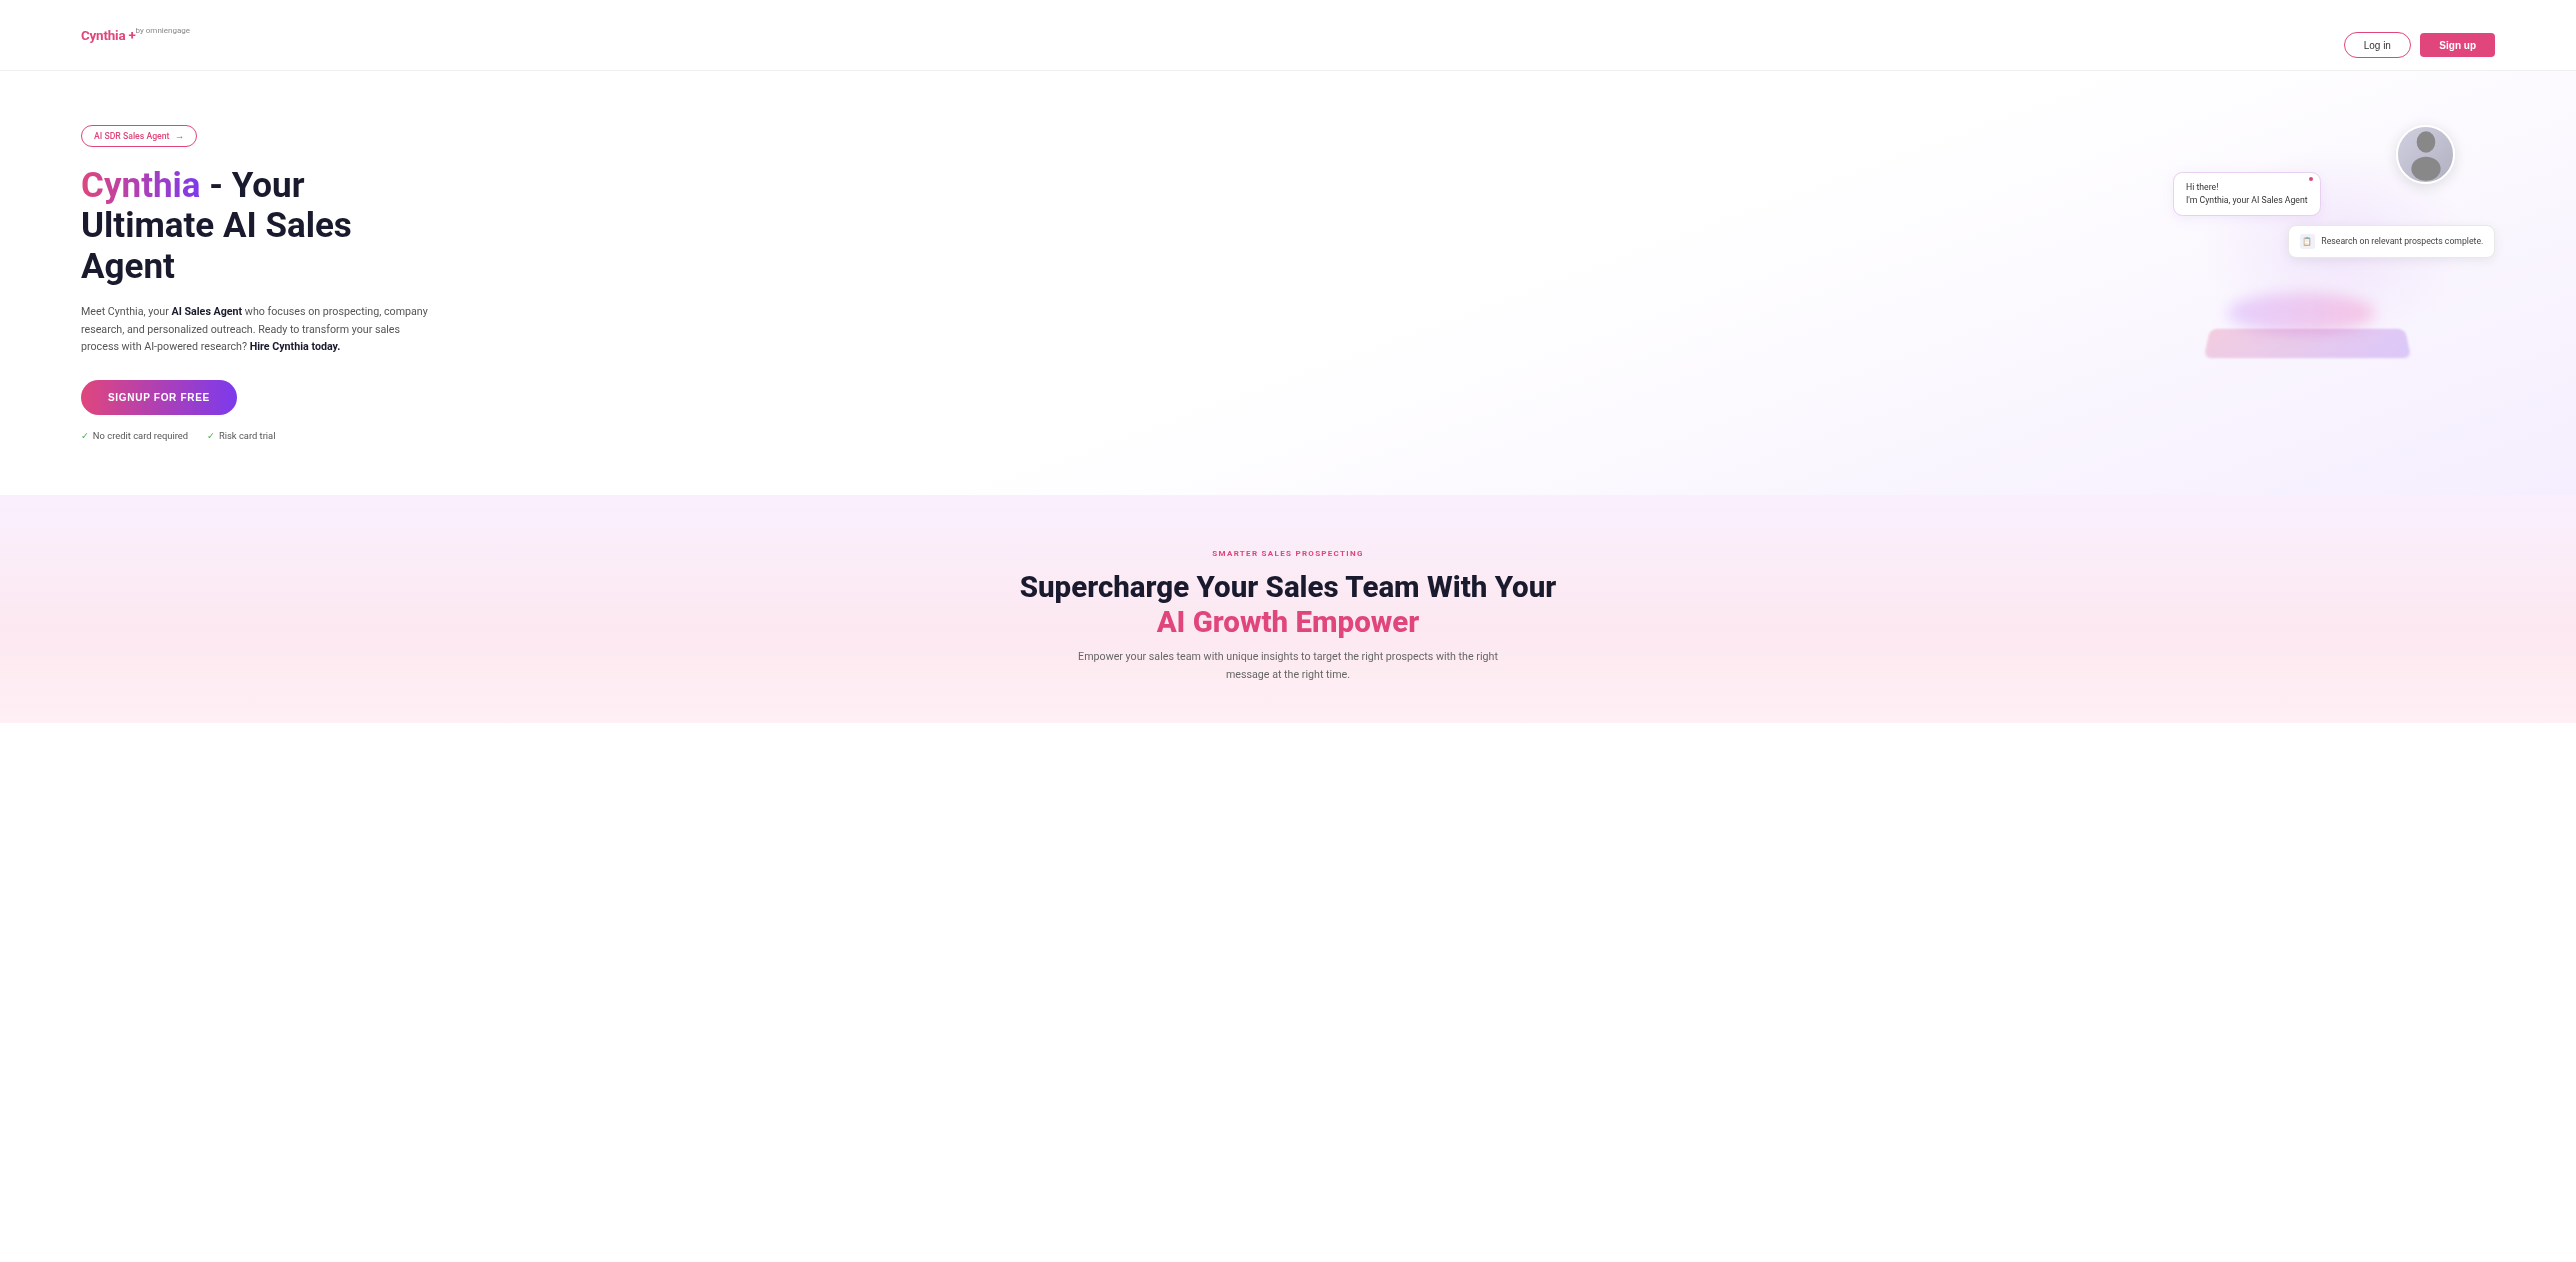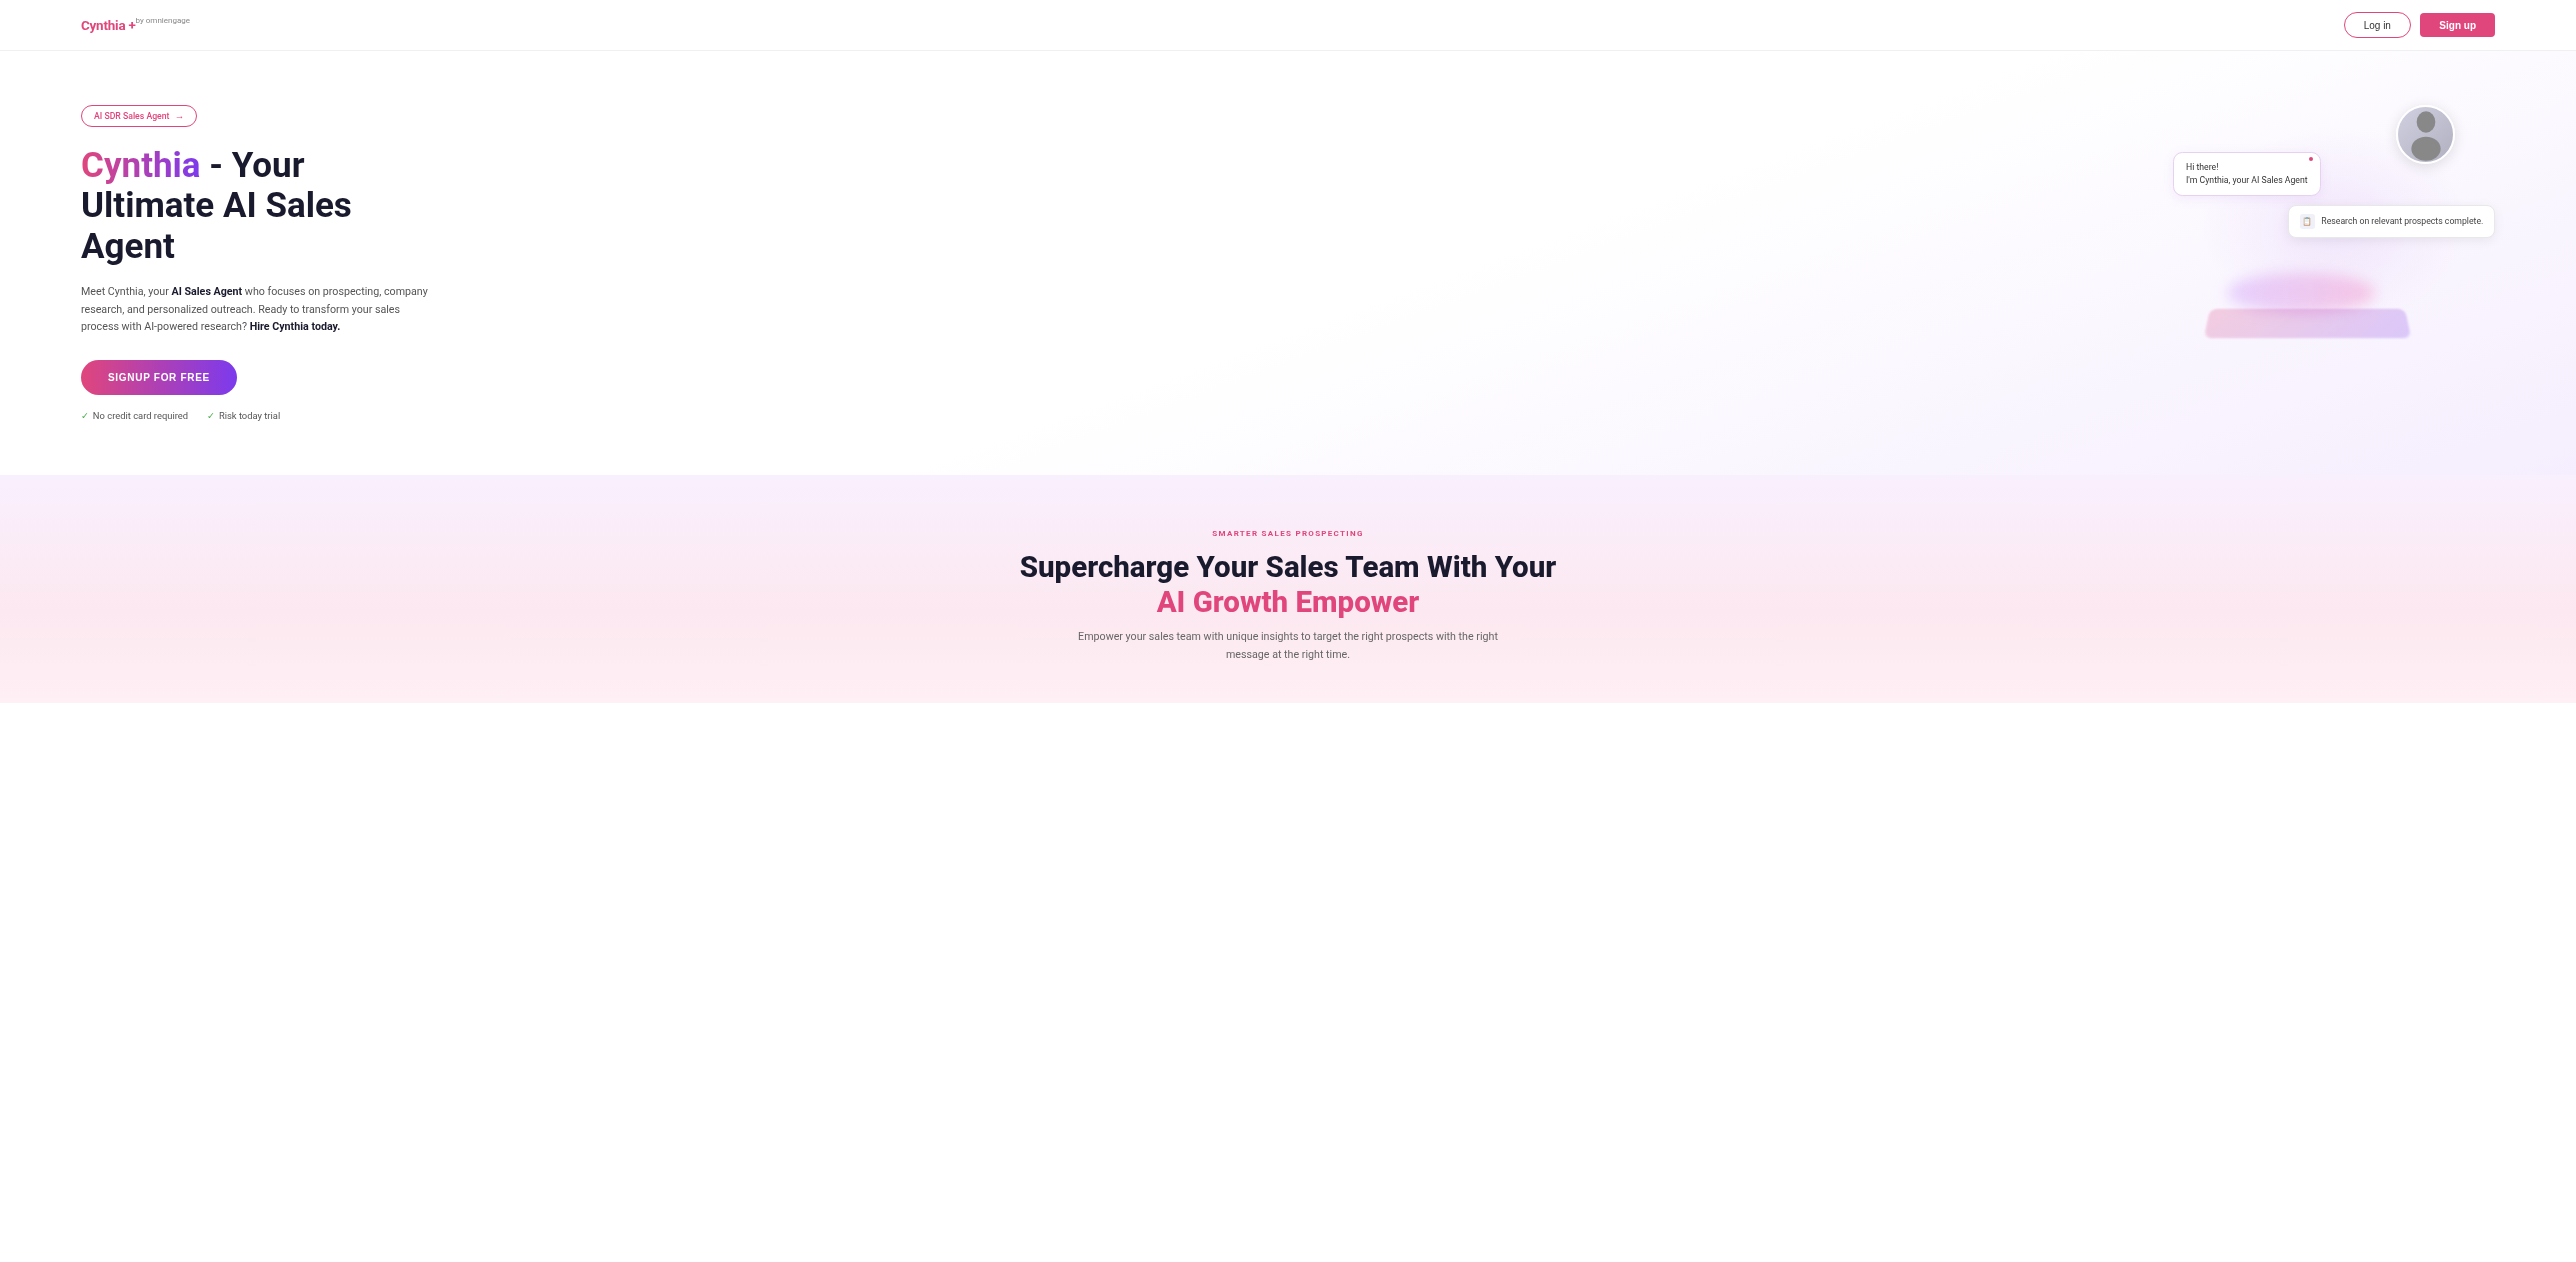--- a/index.html
+++ b/index.html
@@ -29,20 +29,21 @@
     }
     .logo-sub {
       font-size: 8px;
       color: #888;
       margin-top: -1.3px;
     }
     .nav-buttons {
       display: flex;
       gap: 9.4px;
       align-items: center;
+      margin-top: 20px;
     }
     .btn-login {
       padding: 6.7px 19px;
       border: 1px solid #e0467c;
       border-radius: 34px;
       background: #fff;
       color: #333;
       font-size: 10px;
       cursor: pointer;
       font-weight: 500;
@@ -312,21 +313,21 @@
       <span>Meet Cynthia, your </span><strong>AI Sales Agent</strong><span> who focuses on prospecting, company research, and personalized outreach. Ready to transform your sales process with AI-powered research? </span><strong>Hire Cynthia today.</strong>
     </p>
     <button class="btn-cta">SIGNUP FOR FREE</button>
     <div class="hero-checks">
       <div class="check-item">
         <span class="check-icon">✓</span>
         <span>No credit card required</span>
       </div>
       <div class="check-item">
         <span class="check-icon">✓</span>
-        <span>Risk today trial</span>
+        <span>Risk card trial</span>
       </div>
     </div>
   </div>
 
   <div class="hero-right">
     <div class="glow-bg"></div>
 
     <div class="avatar-circle">
       <svg class="avatar-silhouette" viewBox="0 0 60 80" fill="none" xmlns="http://www.w3.org/2000/svg">
         <ellipse cx="30" cy="22" rx="14" ry="16" fill="#888"></ellipse>

